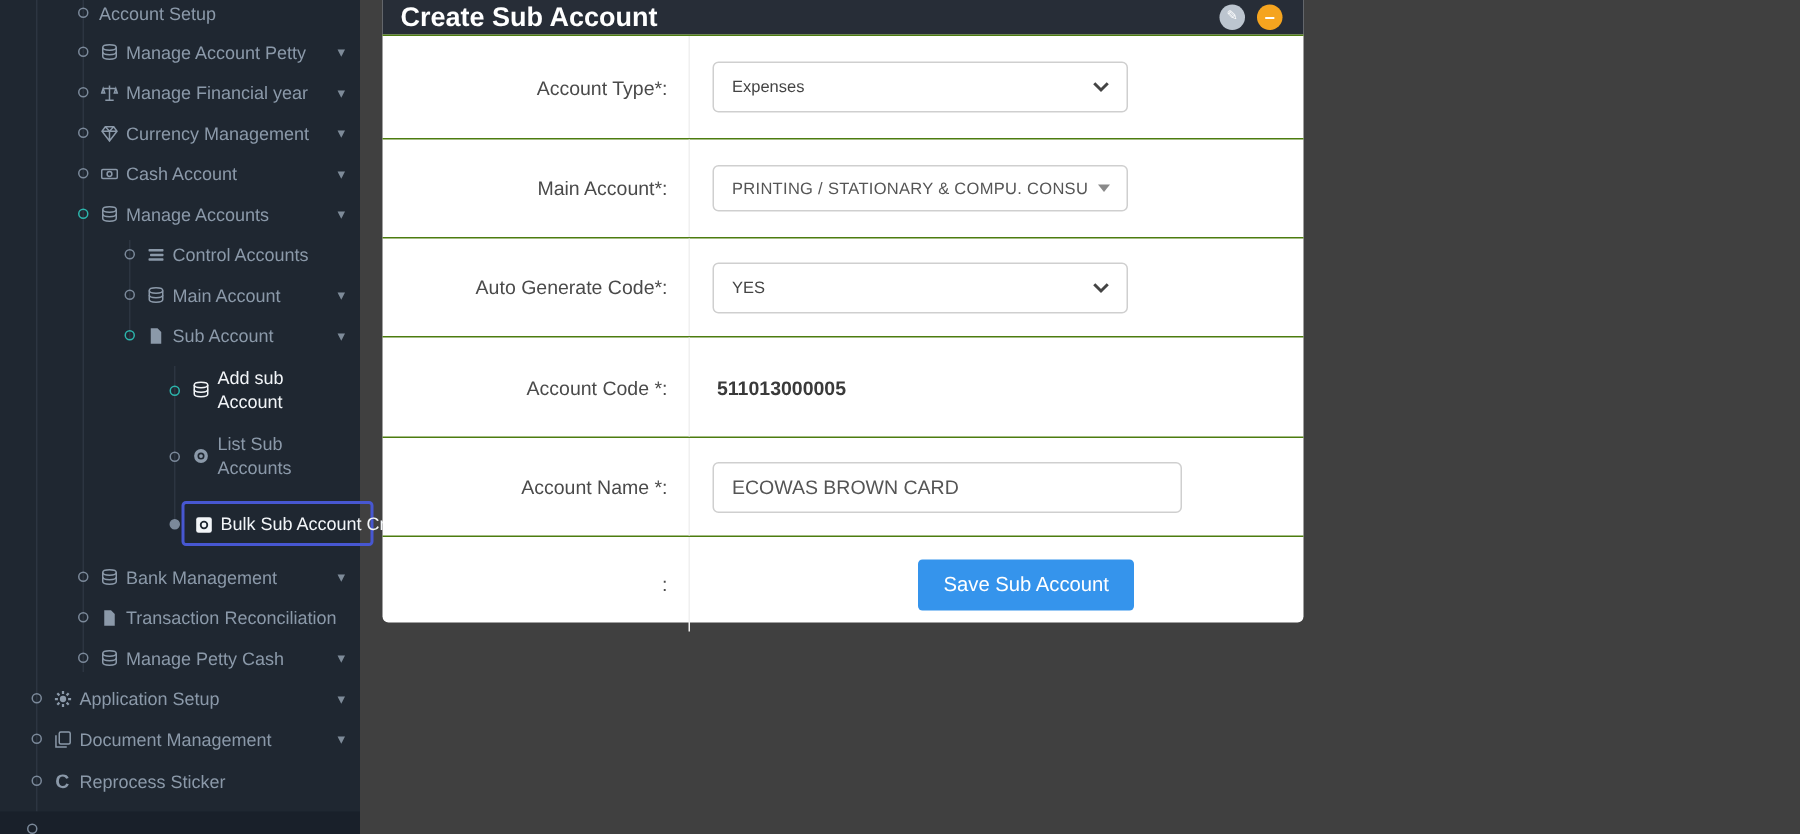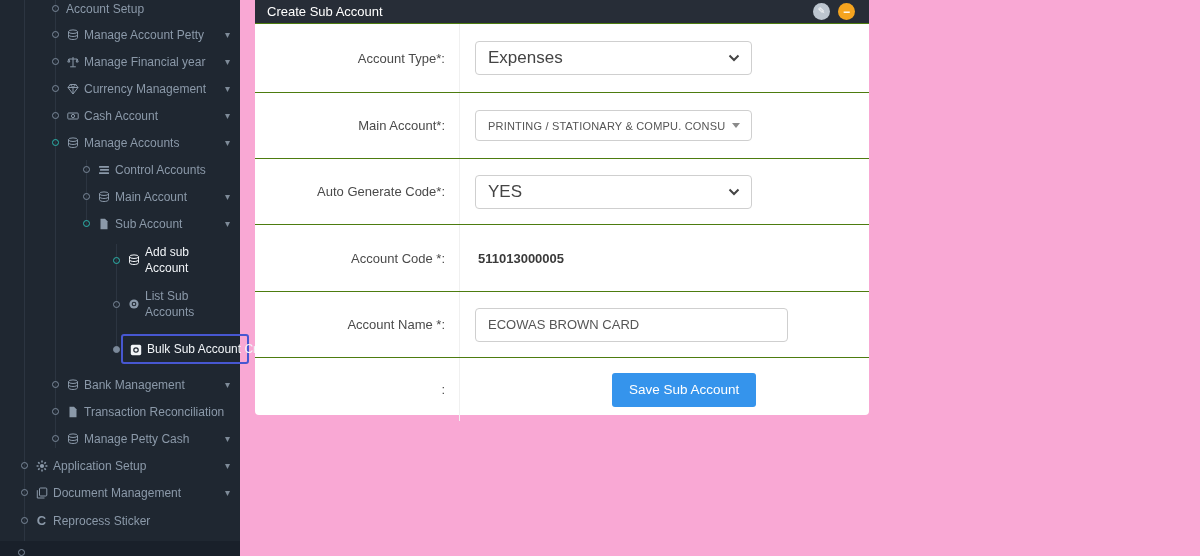--- a/index.html
+++ b/index.html
@@ -1,16 +1,16 @@
 <!DOCTYPE html>
 <html><head>
 <meta charset="utf-8">
 <style>
   html,body{margin:0;padding:0;background:#d9dee4;font-family:"Liberation Sans",sans-serif;}
-  #app{position:relative;width:1200px;height:556px;overflow:hidden;background:#f9a8d4;}
+  #app{position:relative;width:1200px;height:556px;overflow:hidden;background:#404040;}
 
   
   .sidebar{position:absolute;left:0;top:0;width:240px;height:556px;background:#1f2731;}
   .sidebar .gline{position:absolute;width:1px;background:#2c3541;}
   .s-item{position:absolute;display:flex;align-items:center;height:27px;color:#8b99a9;
           font-size:12px;cursor:pointer;white-space:nowrap;}
   .s-item.wrap2{height:44px;white-space:normal;line-height:16px;}
   .s-item .mk{flex:0 0 auto;width:7px;height:7px;border:1px solid #7b899a;border-radius:50%;
               box-sizing:border-box;margin-right:7px;}
   .s-item .mk.teal{border-color:#2cb5ac;}
@@ -27,37 +27,37 @@
   .sel-box .ico{margin-top:2px;}
   .s-footer{position:absolute;left:0;top:541px;width:240px;height:15px;background:#19202a;}
   .s-footer .mk{position:absolute;left:18px;top:8px;width:7px;height:7px;border:1px solid #7b899a;
                 border-radius:50%;box-sizing:border-box;}
 
   
   .panel{position:absolute;left:255px;top:0;width:614px;height:415px;background:#ffffff;
          border-radius:0 0 4px 4px;}
   .panel-header{height:23px;background:#272d37;display:flex;align-items:center;
                 padding:0 0 0 12px;border-radius:0;}
-  .panel-title{color:#ffffff;font-size:13px;font-weight:normal;}
+  .panel-title{color:#ffffff;font-size:18px;font-weight:bold;}
   .panel-actions{margin-left:auto;display:flex;align-items:center;gap:8px;padding-right:14px;}
   .cbtn{width:17px;height:17px;border-radius:50%;display:flex;align-items:center;justify-content:center;
         color:#fff;font-size:10px;line-height:1;cursor:pointer;border:none;}
   .cbtn.edit{background:#bcc5cf;font-family:"DejaVu Sans",sans-serif;font-size:9px;}
   .cbtn.collapse{background:#f5a41f;font-weight:bold;font-size:12px;}
 
   .frow{display:flex;border-top:1px solid #4d7c0f;}
   .frow:first-of-type{border-top:none;}
   .fl{flex:0 0 205px;display:flex;align-items:center;justify-content:flex-end;
       padding-right:14px;box-sizing:border-box;border-right:1px solid #f0f0f0;
       color:#4a4a4a;font-size:13px;}
   .fv{flex:1;display:flex;align-items:center;padding-left:15px;}
 
   .ctl{position:relative;width:277px;height:34px;border:1px solid #cfcfcf;border-radius:4px;
        box-sizing:border-box;display:flex;align-items:center;background:#fff;cursor:pointer;}
-  .ctl .ctext{padding-left:12px;font-size:17px;color:#444;}
+  .ctl .ctext{padding-left:12px;font-size:11px;color:#444;}
   .ctl .chev{position:absolute;right:11px;top:50%;transform:translateY(-50%);display:flex;}
   .ctl2{height:31px;}
   .ctl2 .ctext{font-size:11px;color:#555;letter-spacing:.2px;}
   .tri{width:0;height:0;border-left:4px solid transparent;border-right:4px solid transparent;
        border-top:5px solid #8a8a8a;margin-left:7px;}
   .static-val{font-size:13px;font-weight:bold;color:#3a3a3a;padding-left:3px;}
   .txtin{width:313px;height:34px;border:1px solid #cfcfcf;border-radius:4px;box-sizing:border-box;
          padding:0 12px;font-size:13px;color:#555;font-family:"Liberation Sans",sans-serif;outline:none;}
   .save-btn{margin-left:137px;height:34px;padding:0 17px;background:#3594ec;border:none;border-radius:3px;
             color:#fff;font-size:13.5px;font-family:"Liberation Sans",sans-serif;cursor:pointer;}

